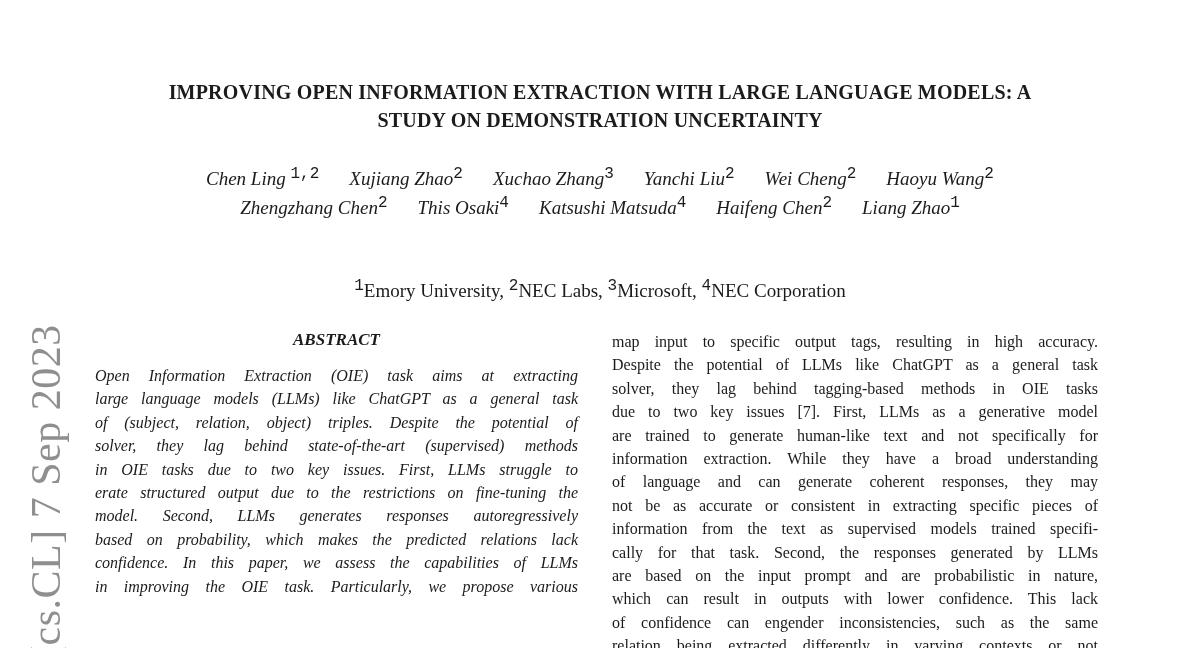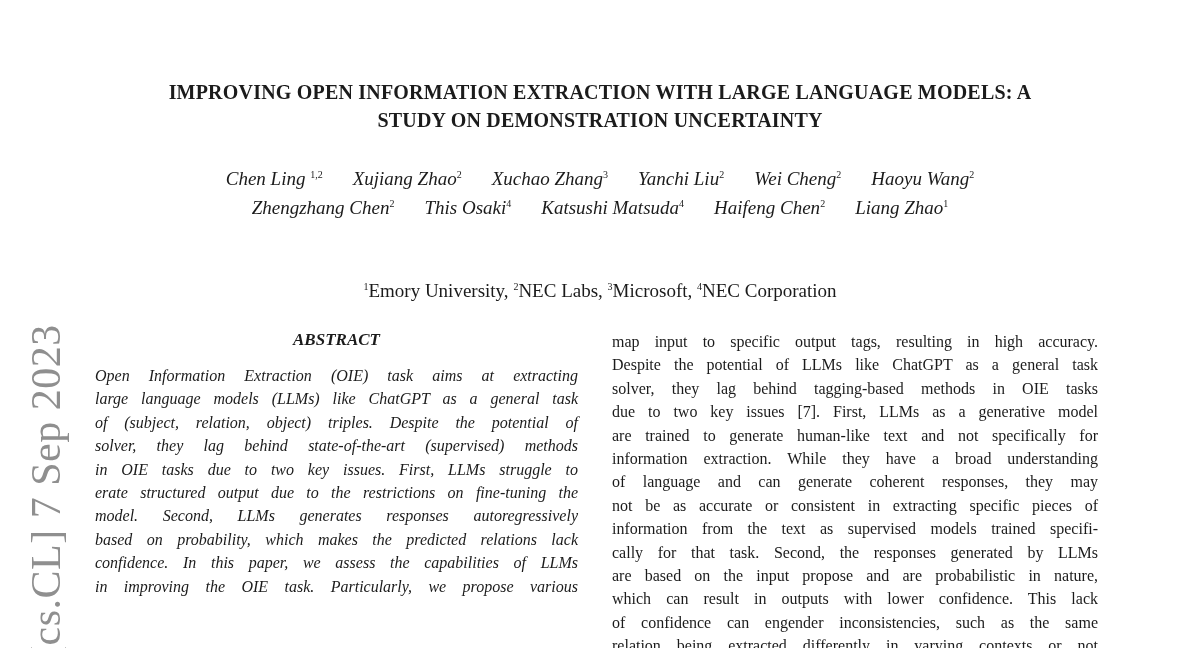--- a/index.html
+++ b/index.html
@@ -37,23 +37,24 @@
   #authors{
     position:absolute;
     top:164px;left:0;right:0;
     text-align:center;
     font-style:italic;
     font-size:19px;
     line-height:29px;
   }
   .author{margin:0 15px;white-space:nowrap;}
   .author sup, #affiliations sup{
-    font-size:10px;
+    font-size:16px;
     font-style:normal;
     line-height:0;
+    font-family:Liberation Mono, monospace;
   }
   
   #affiliations{
     position:absolute;
     top:249px;left:0;right:0;
     text-align:center;
     font-size:19px;
     line-height:26px;
     margin-top:29px;
   }
@@ -116,18 +117,18 @@
       <div class="body-line">map input to specific output tags, resulting in high accuracy.</div>
       <div class="body-line">Despite the potential of LLMs like ChatGPT as a general task</div>
       <div class="body-line">solver, they lag behind tagging-based methods in OIE tasks</div>
       <div class="body-line">due to two key issues [7]. First, LLMs as a generative model</div>
       <div class="body-line">are trained to generate human-like text and not specifically for</div>
       <div class="body-line">information extraction. While they have a broad understanding</div>
       <div class="body-line">of language and can generate coherent responses, they may</div>
       <div class="body-line">not be as accurate or consistent in extracting specific pieces of</div>
       <div class="body-line">information from the text as supervised models trained specifi-</div>
       <div class="body-line">cally for that task. Second, the responses generated by LLMs</div>
-      <div class="body-line">are based on the input propose and are probabilistic in nature,</div>
+      <div class="body-line">are based on the input prompt and are probabilistic in nature,</div>
       <div class="body-line">which can result in outputs with lower confidence. This lack</div>
       <div class="body-line">of confidence can engender inconsistencies, such as the same</div>
       <div class="body-line">relation being extracted differently in varying contexts or not</div>
     </div>
 </div>
 
 </body></html>

